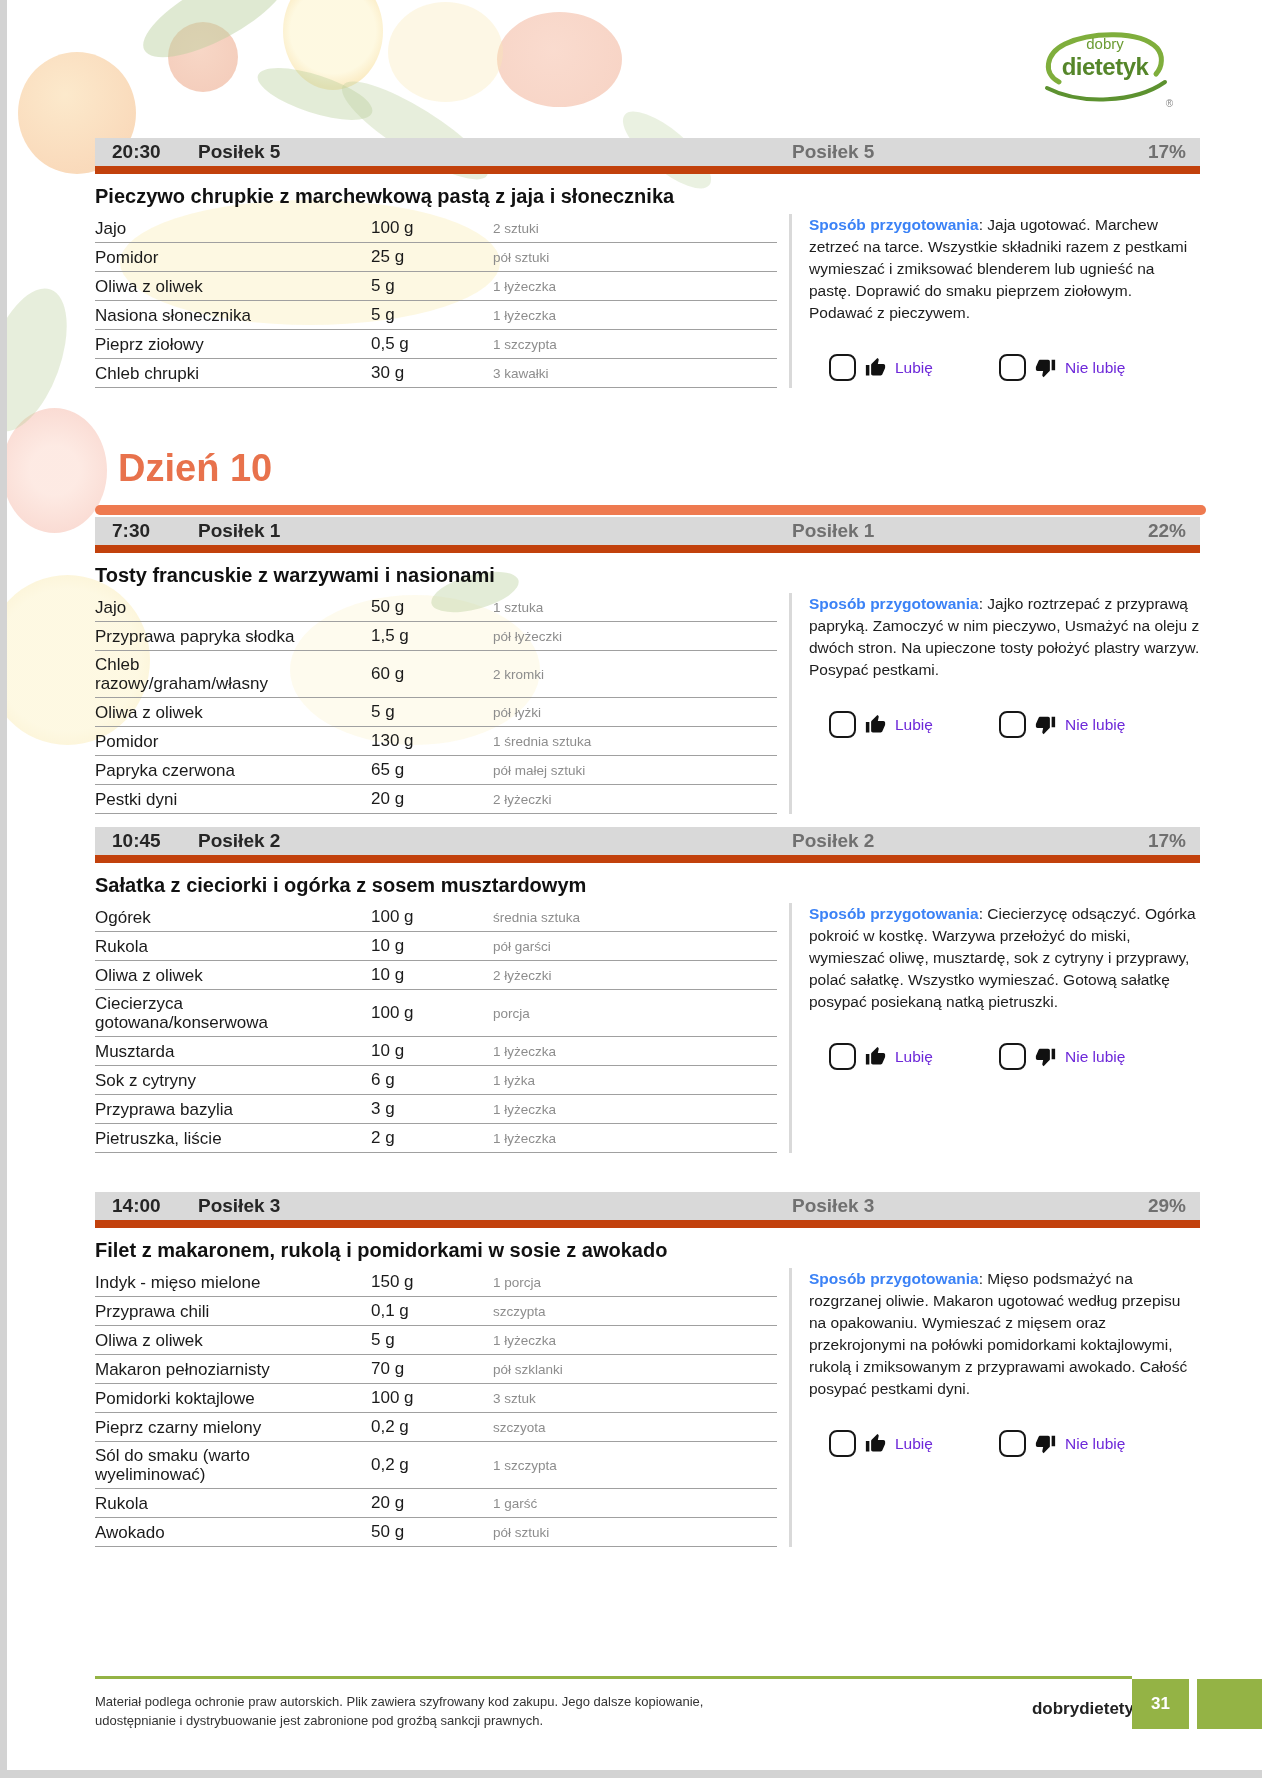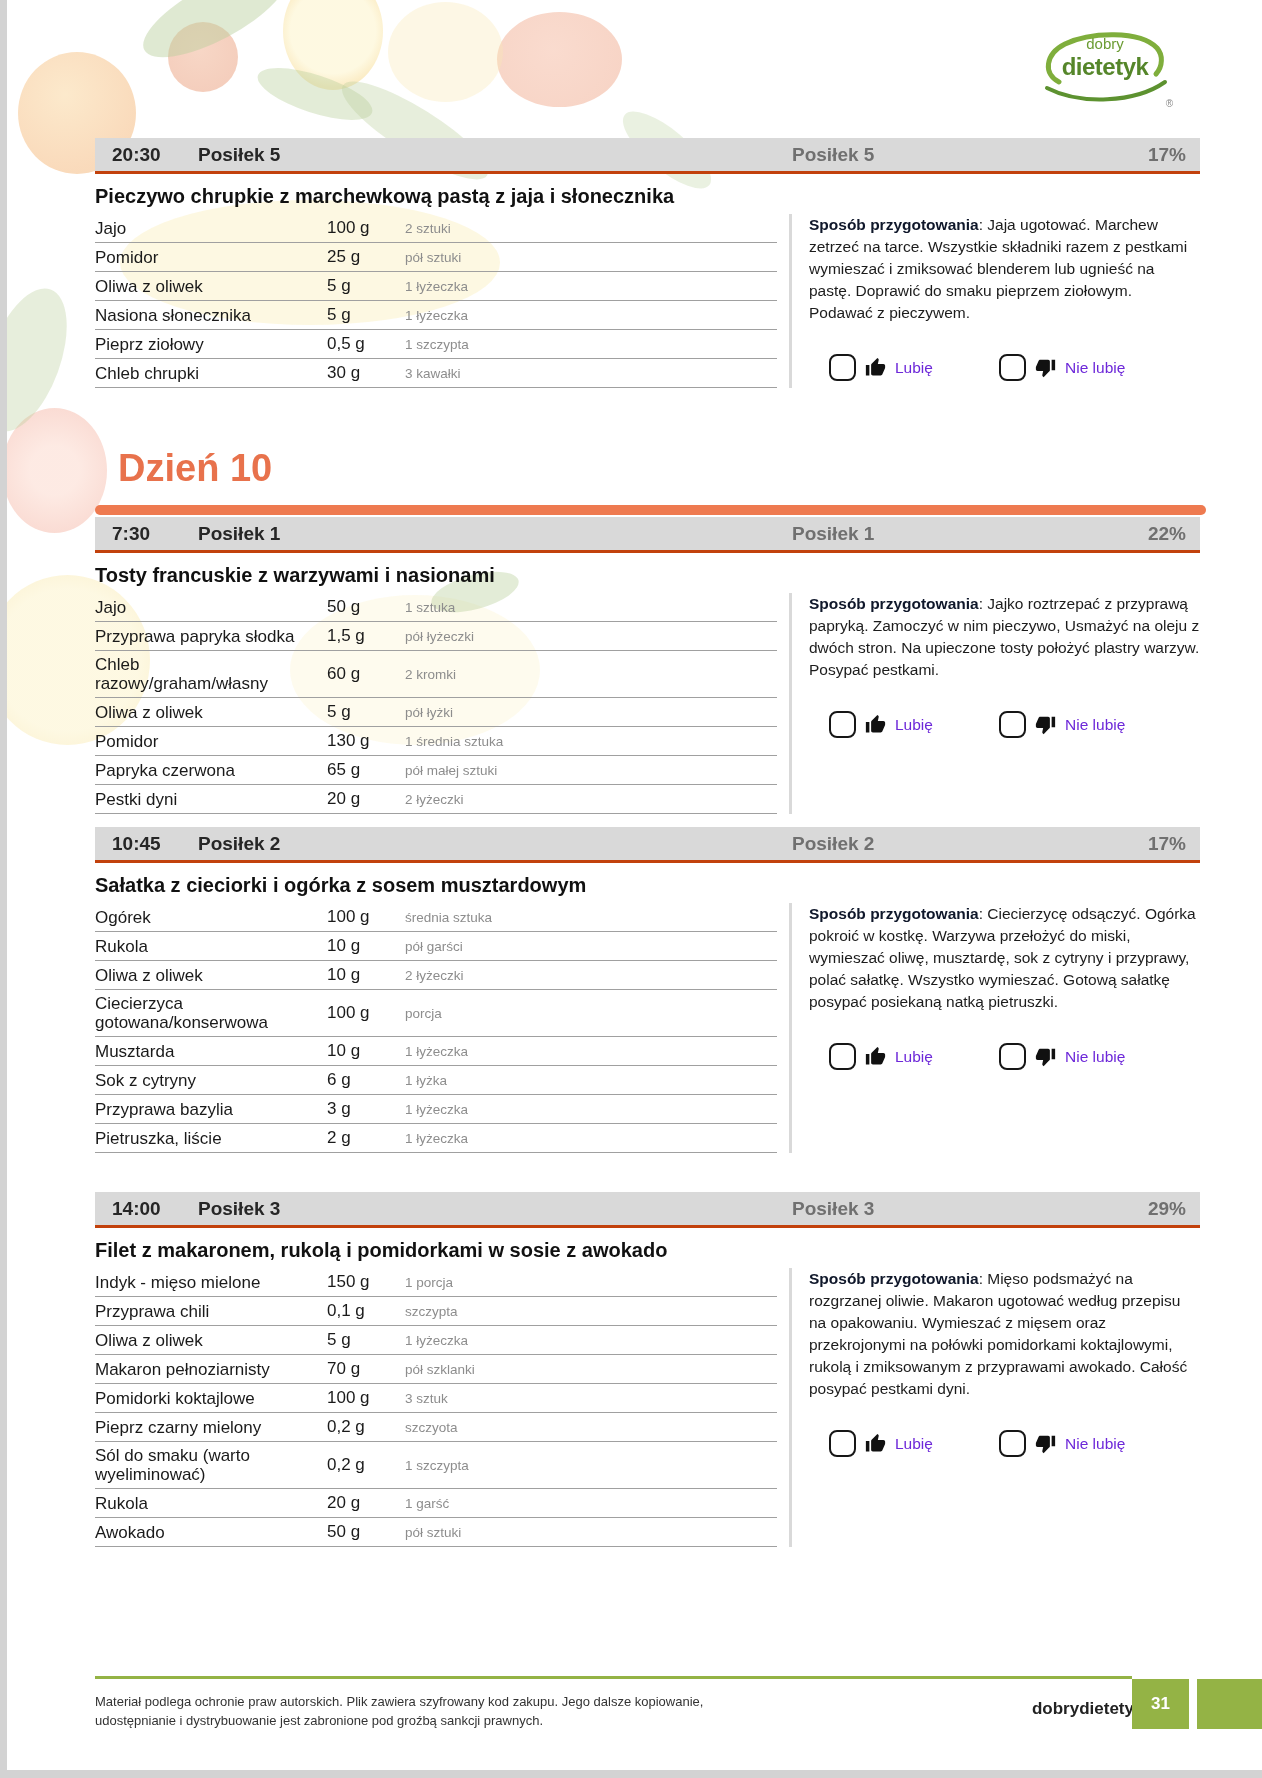--- a/index.html
+++ b/index.html
@@ -33,38 +33,38 @@
   .logo { position:absolute; left:1035px; top:28px; width:140px; height:85px; z-index:2; }
   .logo svg { position:absolute; inset:0; }
   .logo-t1 { position:absolute; left:0; top:7px; width:100%; text-align:center; font-size:15px; color:#6b9c33; }
   .logo-t2 { position:absolute; left:0; top:25px; width:100%; text-align:center; font-size:24px; font-weight:bold; color:#55862a; letter-spacing:-.5px; }
   .logo-r { position:absolute; right:2px; bottom:4px; font-size:10px; color:#8a8a8a; }
 
   .content { position:absolute; left:95px; top:0; width:1105px; height:1778px; z-index:1; }
   .content > section, .content > div.abs { position:absolute; left:0; width:1105px; }
 
   
-  .bar { position:relative; height:36px; background:#d9d9d9; border-bottom:3px solid #c2410c; display:flex; align-items:center; }
+  .bar { position:relative; height:36px; background:#d9d9d9; border-bottom:8px solid #c2410c; display:flex; align-items:center; }
   .bar-time { margin-left:17px; width:86px; font-size:19px; font-weight:bold; color:#262626; }
   .bar-name { font-size:19px; font-weight:bold; color:#262626; }
   .bar-rname { position:absolute; left:697px; font-size:19px; font-weight:bold; color:#707070; }
   .bar-pct { position:absolute; right:14px; font-size:19px; font-weight:bold; color:#707070; }
 
   .rtitle { margin:10px 0 6px 0; font-size:20px; line-height:24px; font-weight:bold; color:#111; }
 
   .body { display:flex; align-items:stretch; }
   .ing { width:682px; }
-  .row { display:flex; align-items:center; border-bottom:1px solid #a0a0a0; padding:4px 0; }
+  .row { display:flex; align-items:center; border-bottom:1px solid #a0a0a0; padding:4px 0;gap:44px; }
   .nm { width:232px; padding-right:10px; font-size:17px; line-height:19px; color:#1a1a1a; }
   .am { width:78px; font-size:17px; color:#1a1a1a; }
   .ms { font-size:13.5px; color:#8d8d8d; }
 
   .prep { margin-left:12px; border-left:3px solid #d9d9d9; padding-left:17px; flex:1; }
   .ptext { font-size:15.5px; line-height:22px; color:#1c1c1c; }
-  .ptext b { color:#0f172a; }
+  .ptext b { color:#3b82f6; }
   .votes { display:flex; margin-top:30px; margin-left:20px; }
   .vote { display:flex; align-items:center; width:170px; }
   .cb { display:inline-block; width:27px; height:27px; border:2.5px solid #161616; border-radius:8px; background:#fff; cursor:pointer; flex:0 0 auto; }
   .thumb { margin-left:9px; display:inline-flex; }
   .thumb svg { width:21px; height:21px; fill:#111; }
   .vlabel { margin-left:9px; font-size:15.5px; color:#6d28d9; }
 
   
   .day-title { margin-left:23px; font-size:38px; line-height:40px; font-weight:bold; color:#e8724c; }
   .day-bar { margin-top:17px; width:1111px; height:10px; background:#ee7a50; border-radius:5px; }

